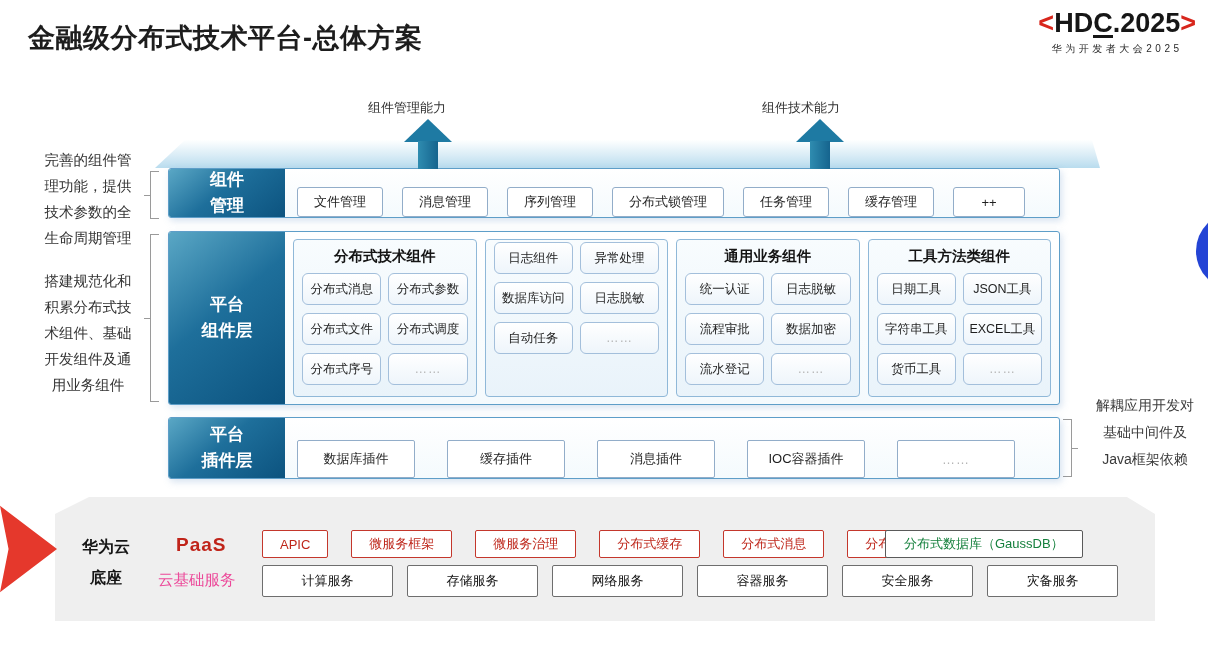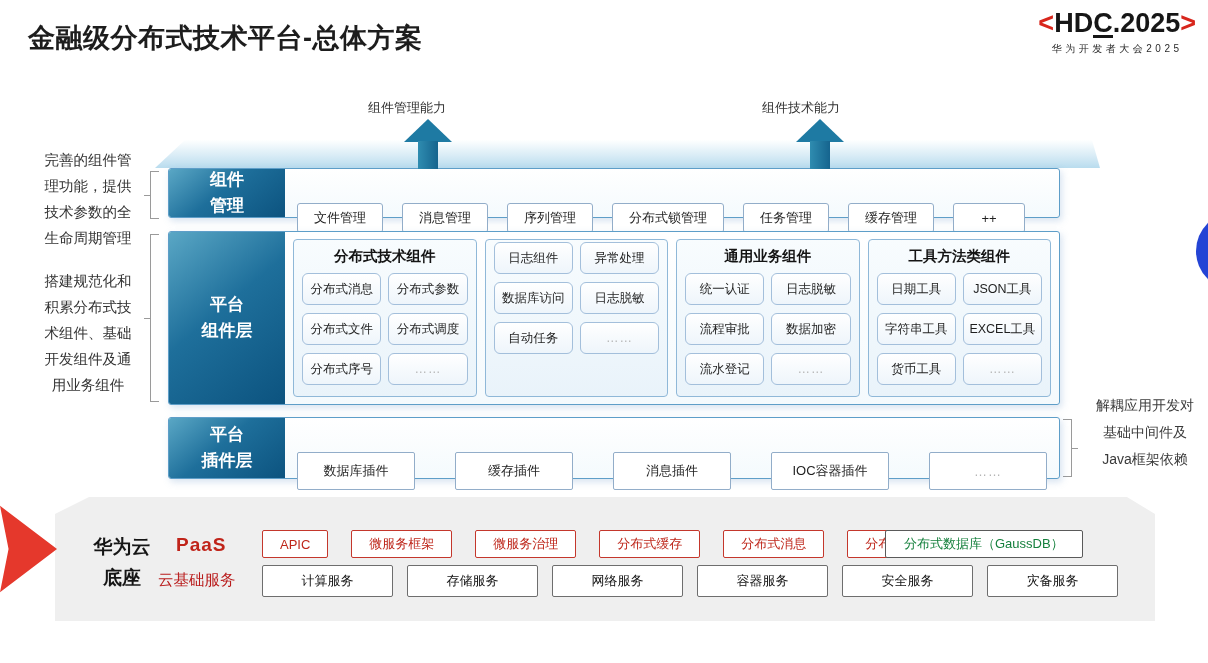--- a/index.html
+++ b/index.html
@@ -36,25 +36,25 @@
     box-shadow:2px 3px 7px rgba(110,155,200,.28); }
   .row-label { position:absolute; left:0; top:0; bottom:0; width:116px;
     background:linear-gradient(140deg,#5aa7c5 0%,#1e6f9b 45%,#0c537f 100%);
     color:#fff; font-weight:700; font-size:17px; display:flex; align-items:center;
     justify-content:center; text-align:center; line-height:26px; white-space:pre-line;
     border-radius:2px 0 0 2px; }
   #row-management { top:168px; height:50px; }
   #row-components { top:231px; height:174px; }
   #row-plugins   { top:417px; height:62px; }
 
-  .chips { margin-left:128px; height:100%; display:flex; align-items:flex-start; gap:19px;margin-top:34px; }
+  .chips { margin-left:128px; height:100%; display:flex; align-items:flex-end; gap:19px; }
   .chip { height:30px; min-width:72px; padding:0 16px; background:#fff; border:1px solid #92adc9;
     border-radius:3px; font-size:13px; color:#1f1f1f; display:flex; align-items:center;
     justify-content:center; white-space:nowrap; }
-  #row-plugins .chips { gap:40px; }
+  #row-plugins .chips { gap:32px; }
   #row-plugins .chip { height:38px; min-width:118px; border-radius:2px; }
 
   
   .groups { margin-left:124px; height:100%; padding:7px 8px 7px 0; display:flex; gap:8px; }
   .group { flex:1; border:1px solid #8fb8d8; border-radius:4px; padding:2px 8px 6px;
     background:linear-gradient(180deg,#f8fcfe,#e9f3fa); }
   .group-title { font-size:14.5px; font-weight:700; color:#141414; text-align:center; padding:5px 0 7px; }
   .group-grid { display:grid; grid-template-columns:1fr 1fr; gap:8px 7px; }
   .cell { height:32px; border:1px solid #a3bfdb; border-radius:6px;
     background:linear-gradient(180deg,#ffffff,#eef5fb); font-size:12.5px; color:#1f1f1f;
@@ -76,24 +76,24 @@
   #bracket-row3 { left:1063px; top:419px; height:58px; }
 
   
   #blue-circle { left:1196px; top:212px; width:78px; height:78px; border-radius:50%; background:#2444d5; }
 
   
   #slab { left:55px; top:497px; width:1100px; height:124px; background:#efefef;
     clip-path:polygon(34px 0, calc(100% - 28px) 0, 100% 17px, 100% 100%, 0 100%, 0 17px); }
   #red-arrow { left:0; top:504px; width:57px; height:90px; background:#e5382c; z-index:2;
     clip-path:polygon(0 2%, 100% 50%, 0 98%, 15% 50%); }
-  #foundation-label { left:84px; top:531px; width:76px; font-size:19px; font-weight:800; color:#151515;
+  #foundation-label { left:68px; top:531px; width:76px; font-size:16px; font-weight:800; color:#151515;
     line-height:31px; text-align:center; white-space:pre-line; z-index:3; }
   #paas-label { left:176px; top:534px; font-size:19px; font-weight:800; color:#c0241a; letter-spacing:1px; z-index:3; }
-  #iaas-label { left:158px; top:570px; font-size:15.5px; color:#b91c1c; z-index:3; }
+  #iaas-label { left:158px; top:570px; font-size:15.5px; color:#ec4899; z-index:3; }
 
   #paas-chips { left:262px; top:530px; display:flex; gap:23px; z-index:3; }
   #paas-chips .chip { height:28px; min-width:62px; border:1px solid #c4372c; color:#be261a;
     border-radius:2px; font-size:13px; background:#fff; padding:0 17px; }
   #gaussdb-chip { height:28px; border:1.5px solid #5a5a5a; color:#15803d; border-radius:2px;
     font-size:13px; background:#fff; padding:0 18px; display:flex; align-items:center; z-index:3; white-space:nowrap; }
   #iaas-chips { left:262px; top:565px; display:flex; gap:14px; z-index:3; }
   #iaas-chips .chip { height:32px; width:131px; border:1.5px solid #6e6e6e; color:#141414;
     border-radius:2px; font-size:13px; background:#fff; padding:12px; }
 </style>

